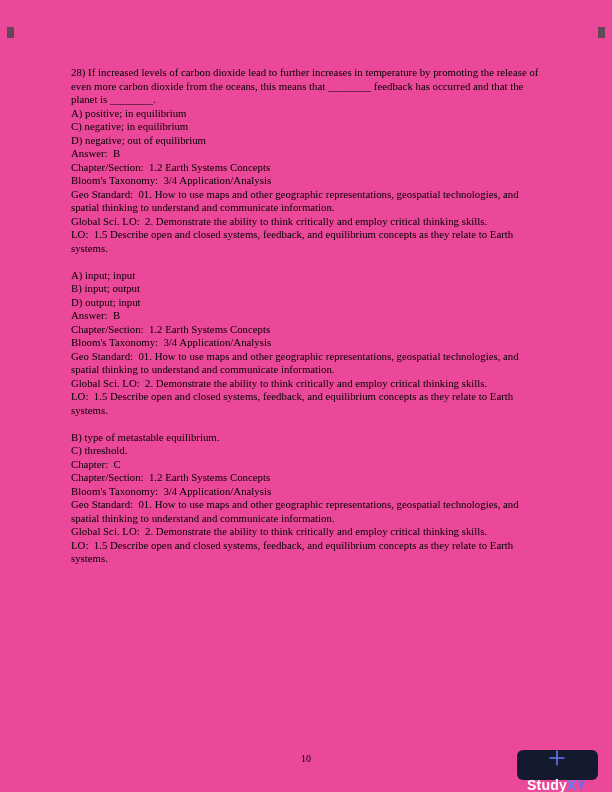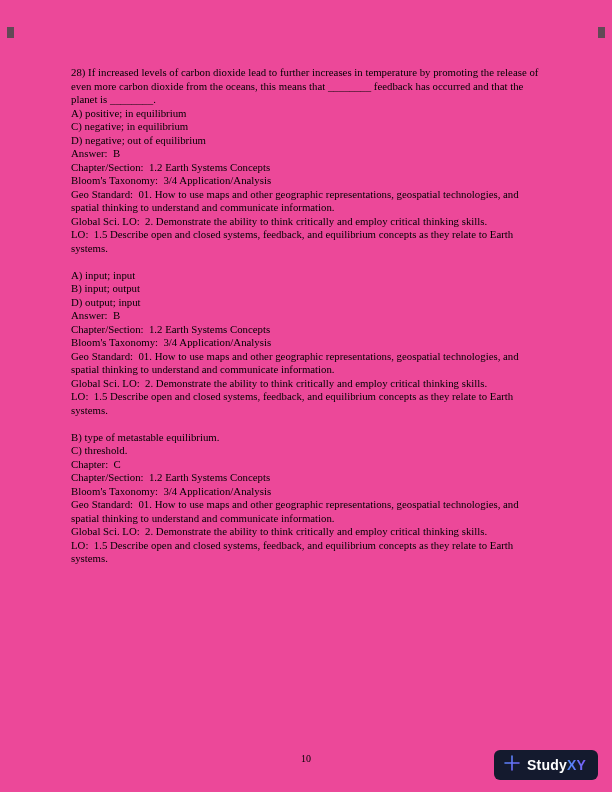--- a/index.html
+++ b/index.html
@@ -40,20 +40,21 @@
   .corner-mark.right{right:7px;top:27px;}
   .brand-badge{
     position:absolute;
     right:14px;bottom:12px;
     height:30px;
     display:flex;align-items:center;gap:7px;
     background:#141a2e;
     border-radius:6px;
     padding:0 12px 0 10px;
     font-family:"Liberation Sans", sans-serif;
+    flex-direction:column;
   }
   .brand-icon{display:block;}
   .brand-text{font-size:14px;font-weight:bold;letter-spacing:.2px;}
   .brand-study{color:#ffffff;}
   .brand-xy{
     background:linear-gradient(90deg,#4f8ef7,#7b5cfa);
     -webkit-background-clip:text;
     background-clip:text;
     color:transparent;
   }

